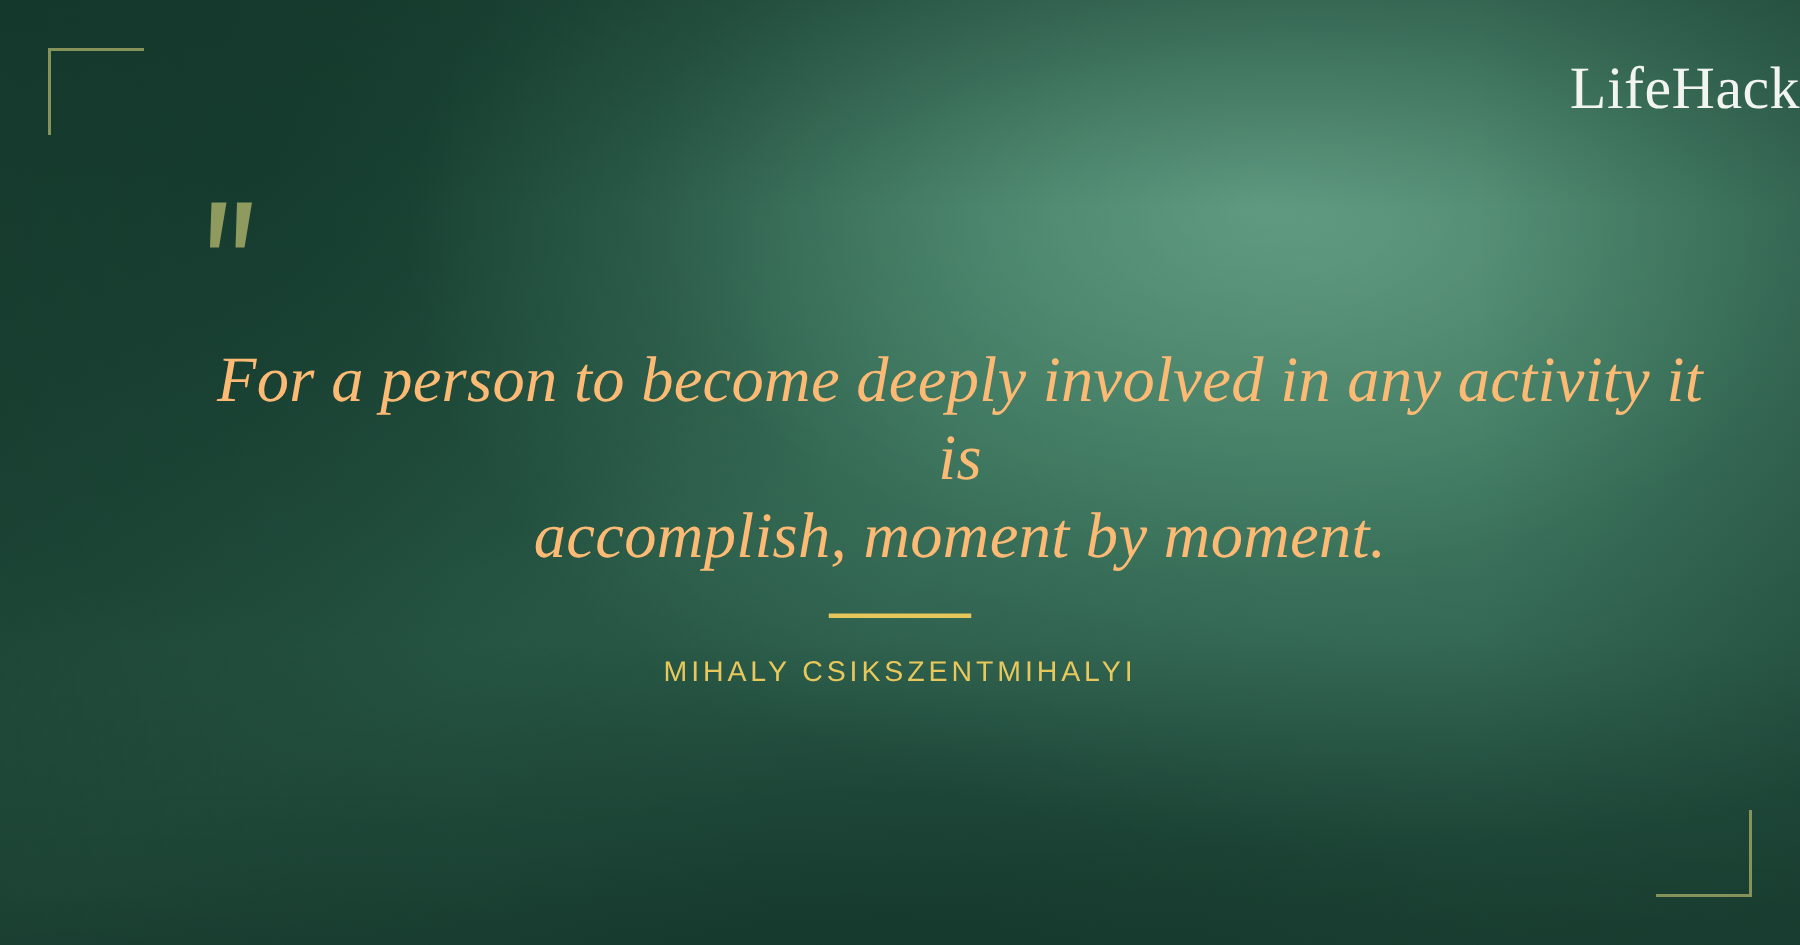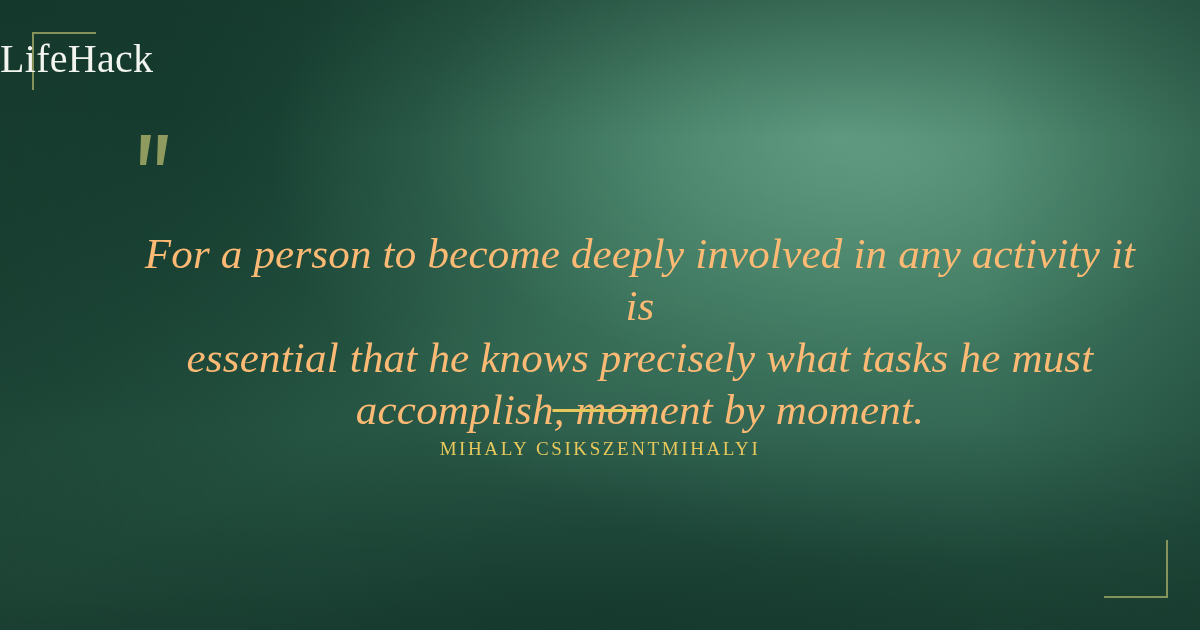--- a/index.html
+++ b/index.html
@@ -66,21 +66,21 @@
     border-right: 2px solid #8f9a5e;
     opacity: 0.92;
   }
 
   
   .brand {
     position: absolute;
     top: 37px;
     left: 0;
     right: 0;
-    text-align: left;
+    text-align: right;
     font-family: "Liberation Serif", "DejaVu Serif", serif;
     font-size: 40px;
     line-height: 1.1;
     color: #f2f4ef;
     letter-spacing: 0.3px;
     font-weight: 400;
   }
 
   
   .quote-mark {
@@ -121,21 +121,21 @@
     width: 95px;
     height: 3px;
     background: #e6c75c;
   }
   .author {
     position: absolute;
     top: 438px;
     left: 0;
     right: 0;
     text-align: center;
-    font-family: Liberation Serif, serif;
+    font-family: Liberation Sans, sans-serif;
     font-size: 19px;
     font-weight: 500;
     letter-spacing: 2.6px;
     color: #e8c85c;
     text-transform: uppercase;
   }
 </style>
 </head>
 <body>
 
@@ -155,21 +155,20 @@
   <div class="quote-mark">
     <svg width="60" height="60" viewBox="0 0 60 60" aria-hidden="true">
       <path d="M10 4 L20 4 L15 34 L9 34 Z" fill="#8f9a5e"></path>
       <path d="M27 4 L37 4 L32 34 L26 34 Z" fill="#8f9a5e"></path>
     </svg>
   </div>
 
   <blockquote class="quote-block">
     <p class="quote-text">
       <span class="quote-line">For a person to become deeply involved in any activity it is</span>
-      <span class="quote-line">essential that he knows precisely what tasks he must</span>
       <span class="quote-line">accomplish, moment by moment.</span>
     </p>
   </blockquote>
 
   <div class="divider"></div>
 
   <div class="author">MIHALY CSIKSZENTMIHALYI</div>
 
 </div>
 

